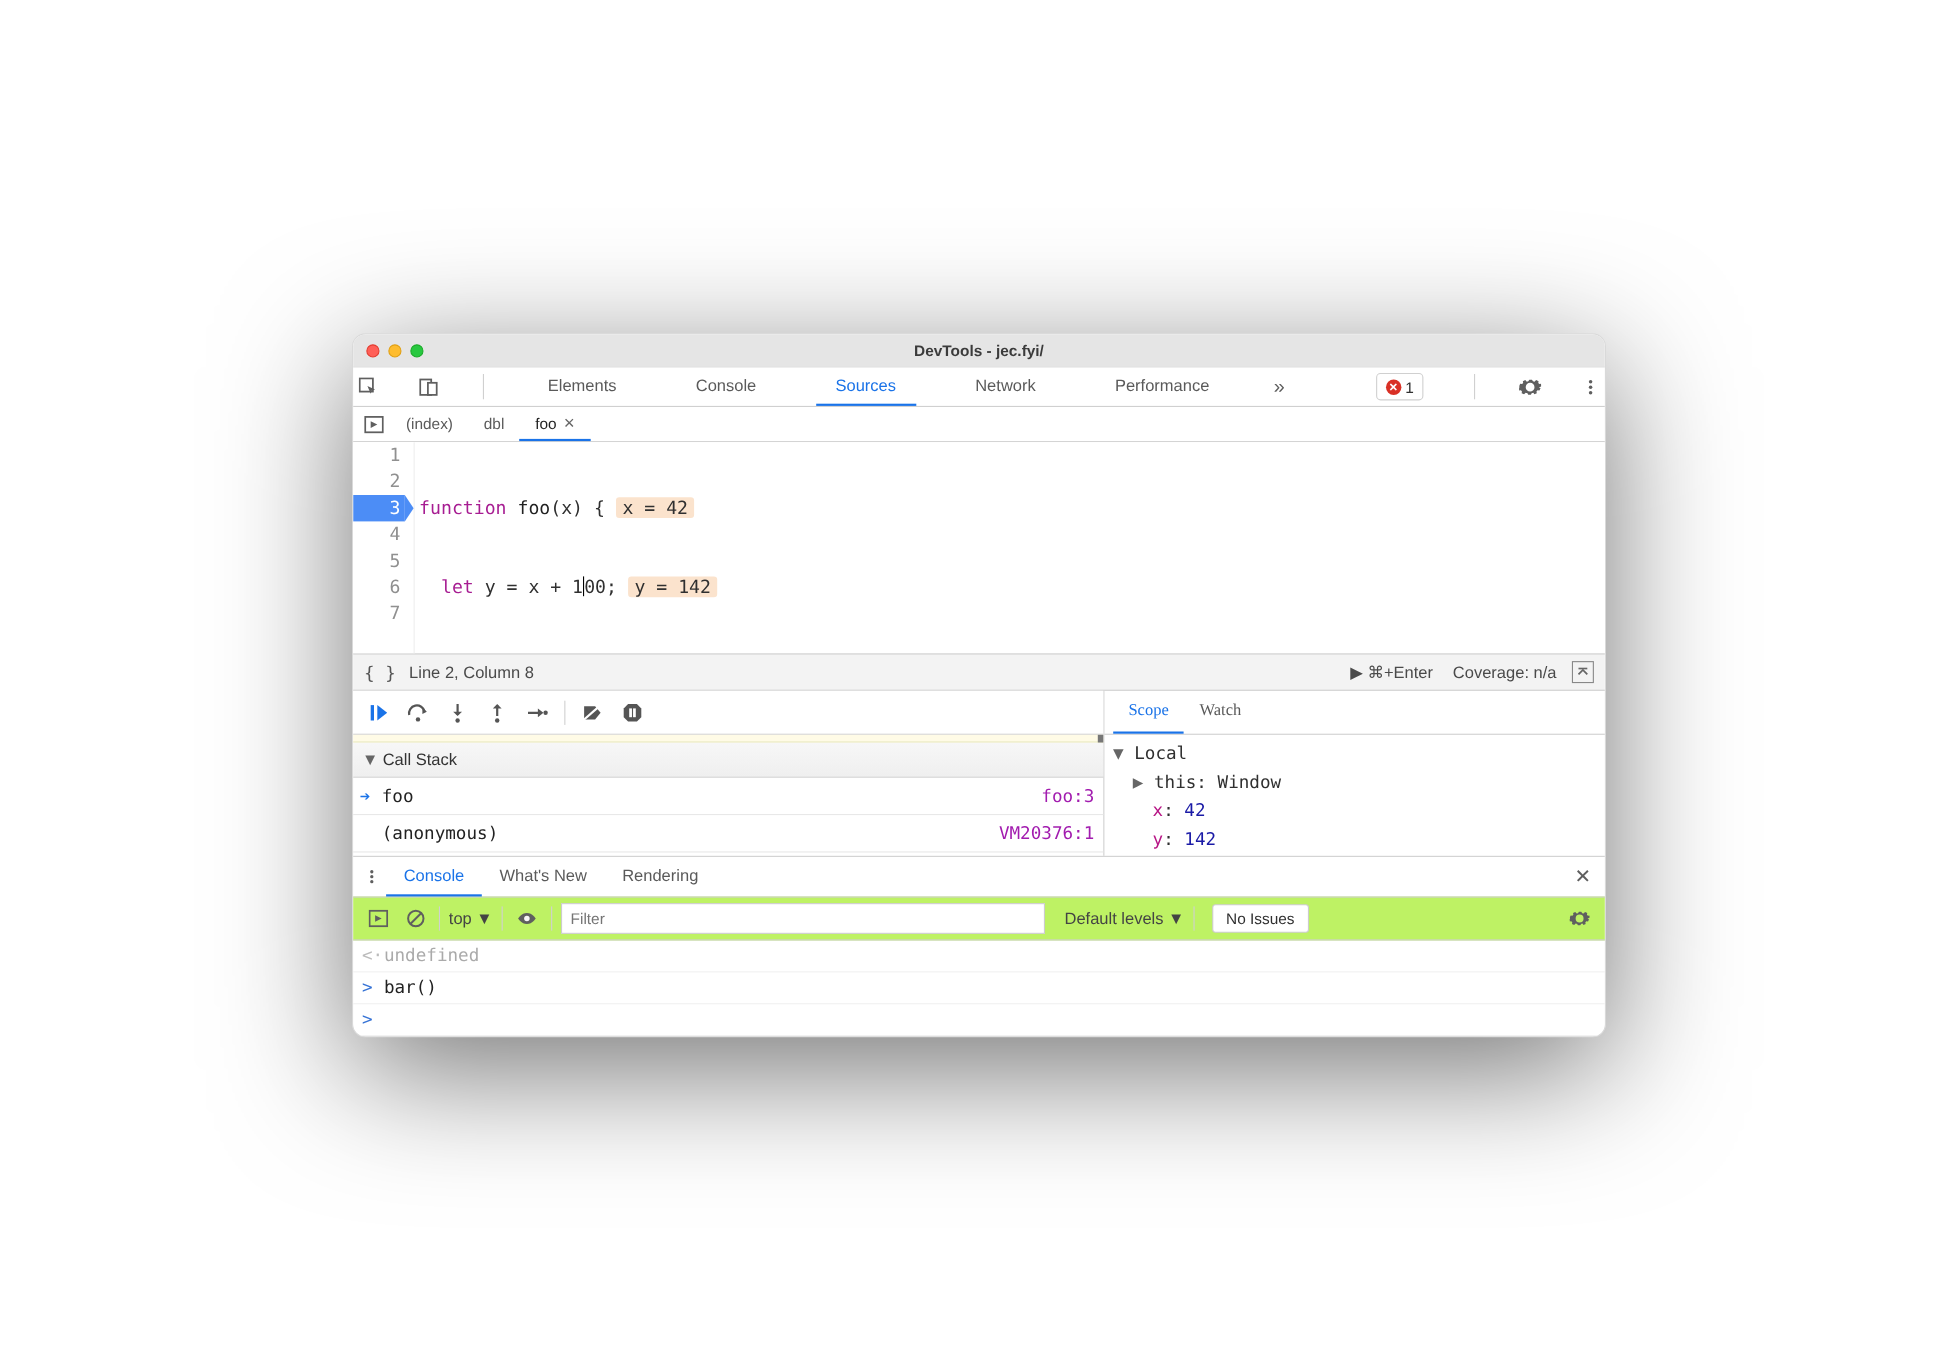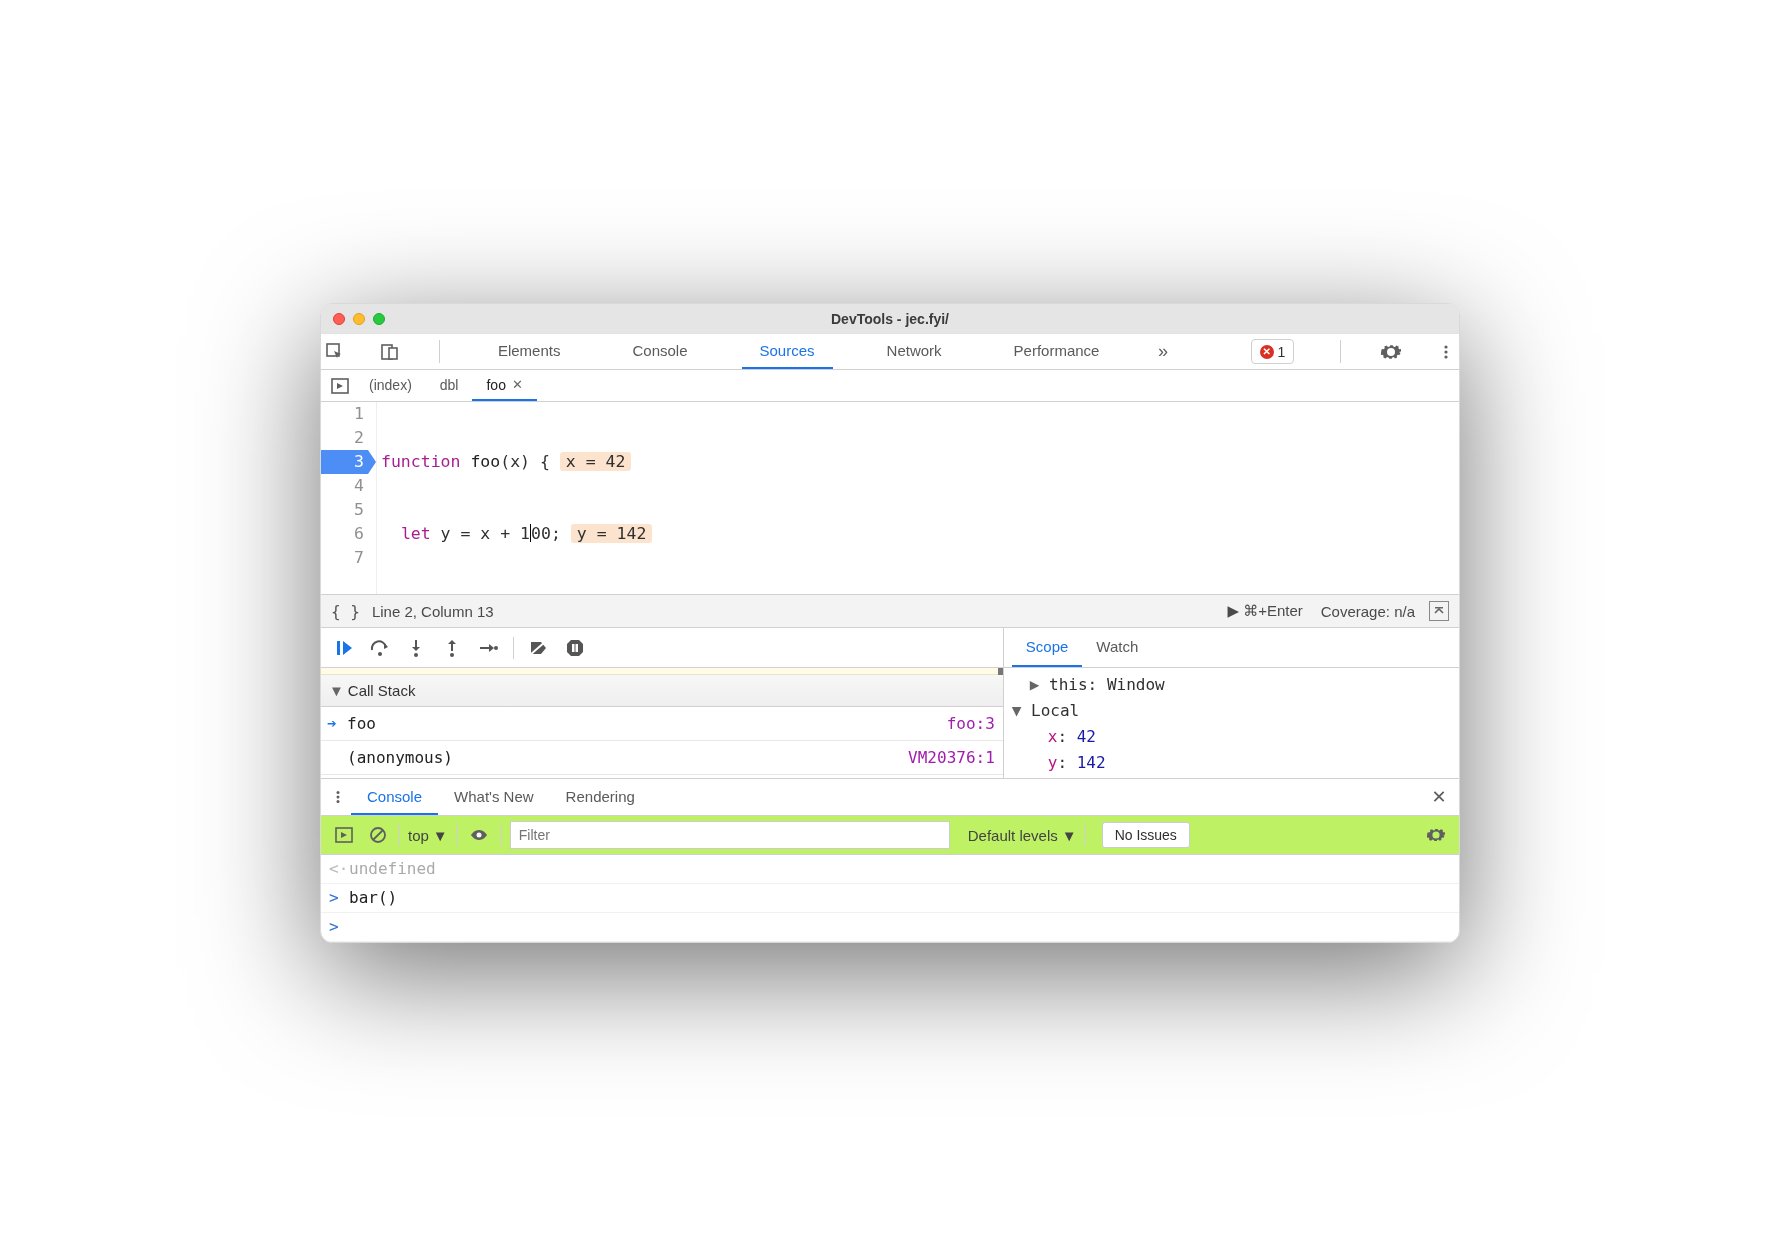--- a/index.html
+++ b/index.html
@@ -232,20 +232,21 @@
   .stack-row .name { flex:1; color:#222; }
   .stack-row .loc { color:#a21caf; }
 
   .side-tabs {
     height:40px; display:flex; align-items:stretch; padding:0 8px;
     border-bottom:1px solid #d0d0d0;
   }
   .side-tabs .stab {
     padding:0 14px; display:flex;align-items:center; color:#5a5a5a; font-size:15px; cursor:pointer;
     border-bottom:2px solid transparent;
+    font-family:Liberation Serif, serif;
   }
   .side-tabs .stab.active { color:#1a73e8; border-bottom-color:#1a73e8; }
 
   .scope {
     padding:4px 0 0 8px;
     font-family:"Menlo",monospace;
     font-size:16px;
     line-height:26px;
     overflow:hidden;
   }
@@ -399,21 +400,21 @@
       
       
       
       
       
     </div>
   </div>
 
   <div class="statusbar">
     <span class="braces">{ }</span>
-    <span>Line 2, Column 13</span>
+    <span>Line 2, Column 8</span>
     <span class="spacer"></span>
     <span class="runbtn">▶ ⌘+Enter</span>
     <span style="margin-left:18px;">Coverage: n/a</span>
     <span class="sq">
       <svg width="12" height="12" viewBox="0 0 12 12">
             <path d="M2 8 L6 4 L10 8" fill="none" stroke="#666" stroke-width="1.6"></path>
             <rect x="2" y="2" width="8" height="1.5" fill="#666"></rect>
           </svg>
     </span>
   </div>
@@ -485,22 +486,22 @@
         <span class="name">(anonymous)</span>
         <span class="loc">VM20376:1</span>
       </div>
     </div>
     <div class="debug-right">
       <div class="side-tabs">
         <div class="stab active">Scope</div>
         <div class="stab">Watch</div>
       </div>
       <div class="scope">
+        <div><span class="tri">▼</span> <span>Local</span></div>
         <div style="padding-left:18px;"><span class="tri">▶</span> <span>this</span>: <span>Window</span></div>
-        <div><span class="tri">▼</span> <span>Local</span></div>
         <div style="padding-left:36px;"><span class="vname">x</span>: <span class="vval">42</span></div>
         <div style="padding-left:36px;"><span class="vname">y</span>: <span class="vval">142</span></div>
       </div>
     </div>
   </div>
 
   <div class="drawer">
     <div class="drawer-tabs">
       <div class="dots">
         <svg width="14" height="14" viewBox="0 0 14 14">

